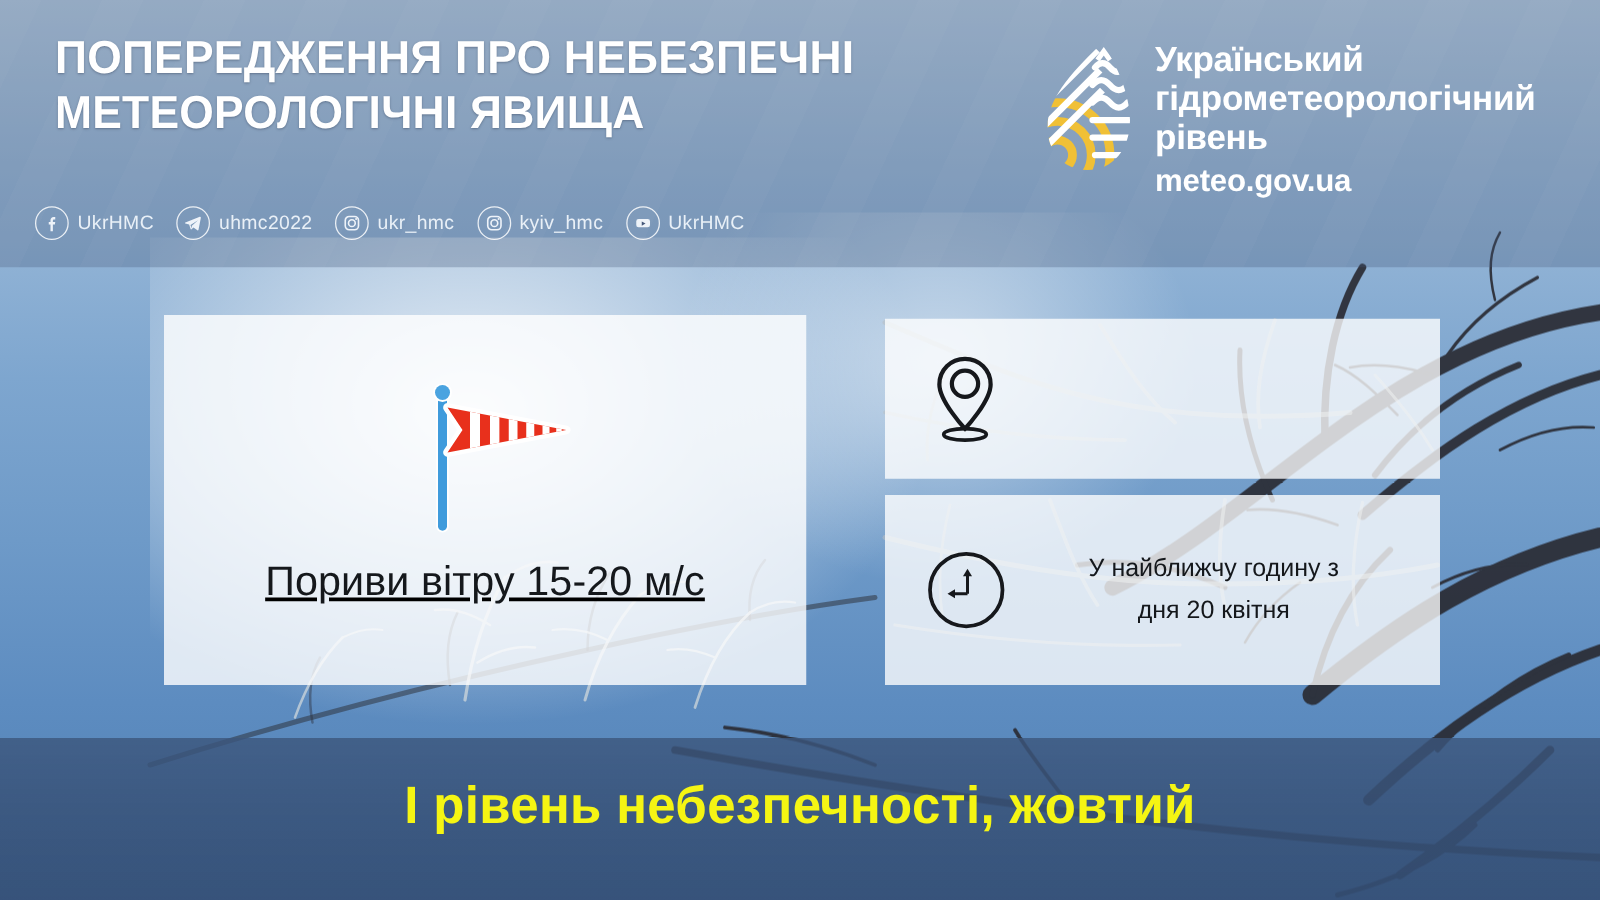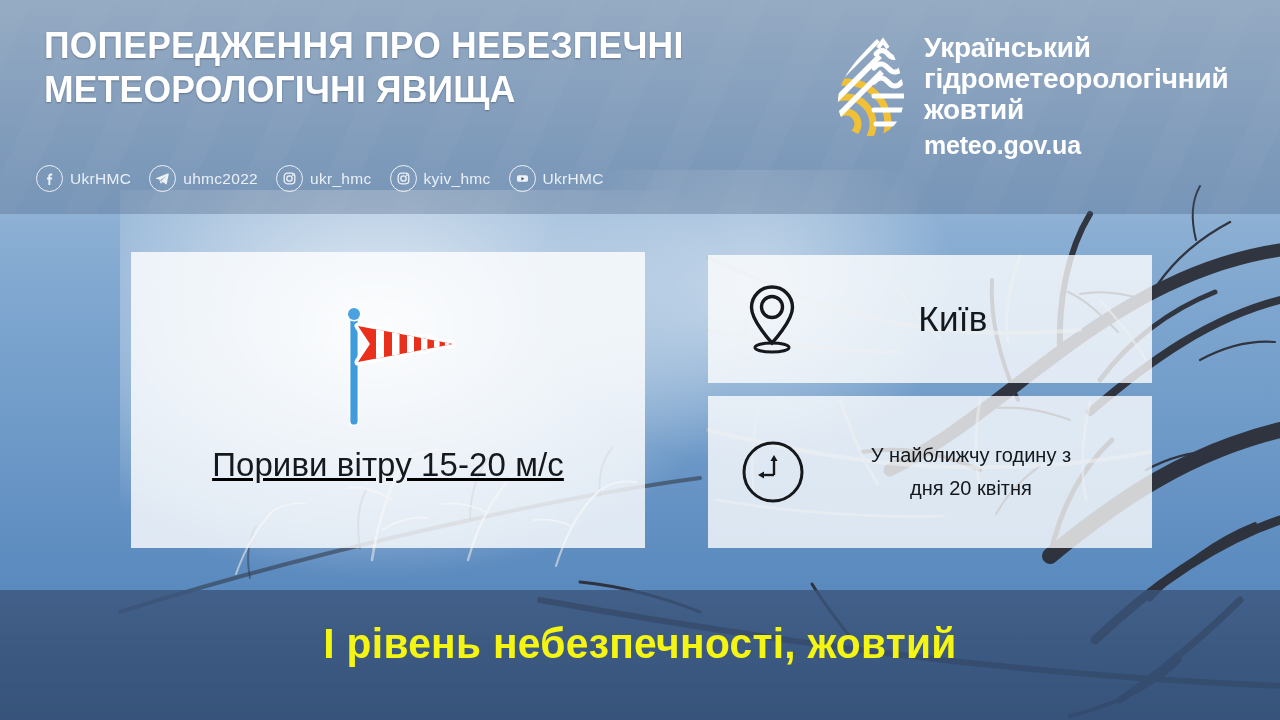--- a/index.html
+++ b/index.html
@@ -52,21 +52,21 @@
     color:#ffffff;
     font-size:37px; line-height:44px;
     font-weight:bold;
     letter-spacing:.2px;
     transform:scaleX(.96);
     transform-origin:left top;
     text-shadow:0 1px 2px rgba(20,30,50,.35);
   }
 
   .socials {
-    position:absolute; left:36px; top:165px;
+    position:absolute; left:28px; top:165px;
     display:flex; align-items:center; gap:0px;
   }
   .social {
     display:flex; align-items:center; gap:7px; margin-right:18px;
   }
   .social .glyph {
     width:27px; height:27px; border-radius:50%;
     border:1.6px solid rgba(255,255,255,.85);
     display:flex; align-items:center; justify-content:center;
     color:#eef3f9;
@@ -305,21 +305,21 @@
 
           <g stroke="#ffffff" stroke-width="4" fill="none">
             <path d="M42 16 l5 -7 5 7"></path>
           </g>
         </g>
       </svg>
 
       <div class="logo-text">
         <div class="logo-name">Український</div>
         <div class="logo-name">гідрометеорологічний</div>
-        <div class="logo-name">жовтий</div>
+        <div class="logo-name">рівень</div>
         <div class="logo-url">meteo.gov.ua</div>
       </div>
     </div>
   </div>
 
   <div class="card-left">
     <svg class="wind-icon" viewBox="0 0 150 150">
 
       <g>
         <rect x="36" y="22" width="10" height="116" rx="5" fill="#ffffff"></rect>
@@ -348,21 +348,20 @@
     </svg>
     <div class="wind-label">Пориви вітру 15-20 м/с</div>
   </div>
 
   <div class="card-loc">
     <svg class="pin" viewBox="0 0 56 72">
       <path d="M28 4 C16.5 4 7.5 13 7.5 24.5 C7.5 38 28 60 28 60 C28 60 48.5 38 48.5 24.5 C48.5 13 39.5 4 28 4 Z" fill="none" stroke="#16181c" stroke-width="3.4"></path>
       <circle cx="28" cy="24" r="10.5" fill="none" stroke="#16181c" stroke-width="3.4"></circle>
       <ellipse cx="28" cy="64.5" rx="17" ry="4.6" fill="none" stroke="#16181c" stroke-width="3"></ellipse>
     </svg>
-    <div class="city">Київ</div>
   </div>
 
   <div class="card-time">
     <svg class="clock" viewBox="0 0 66 66">
       <circle cx="33" cy="33" r="29" fill="none" stroke="#16181c" stroke-width="3"></circle>
 
       <path d="M34 36 L34 19" stroke="#16181c" stroke-width="2.4" fill="none"></path>
       <path d="M34 16 l-3.6 6 h7.2 z" fill="#16181c"></path>
 
       <path d="M34 36 L21 36" stroke="#16181c" stroke-width="2.4" fill="none"></path>

